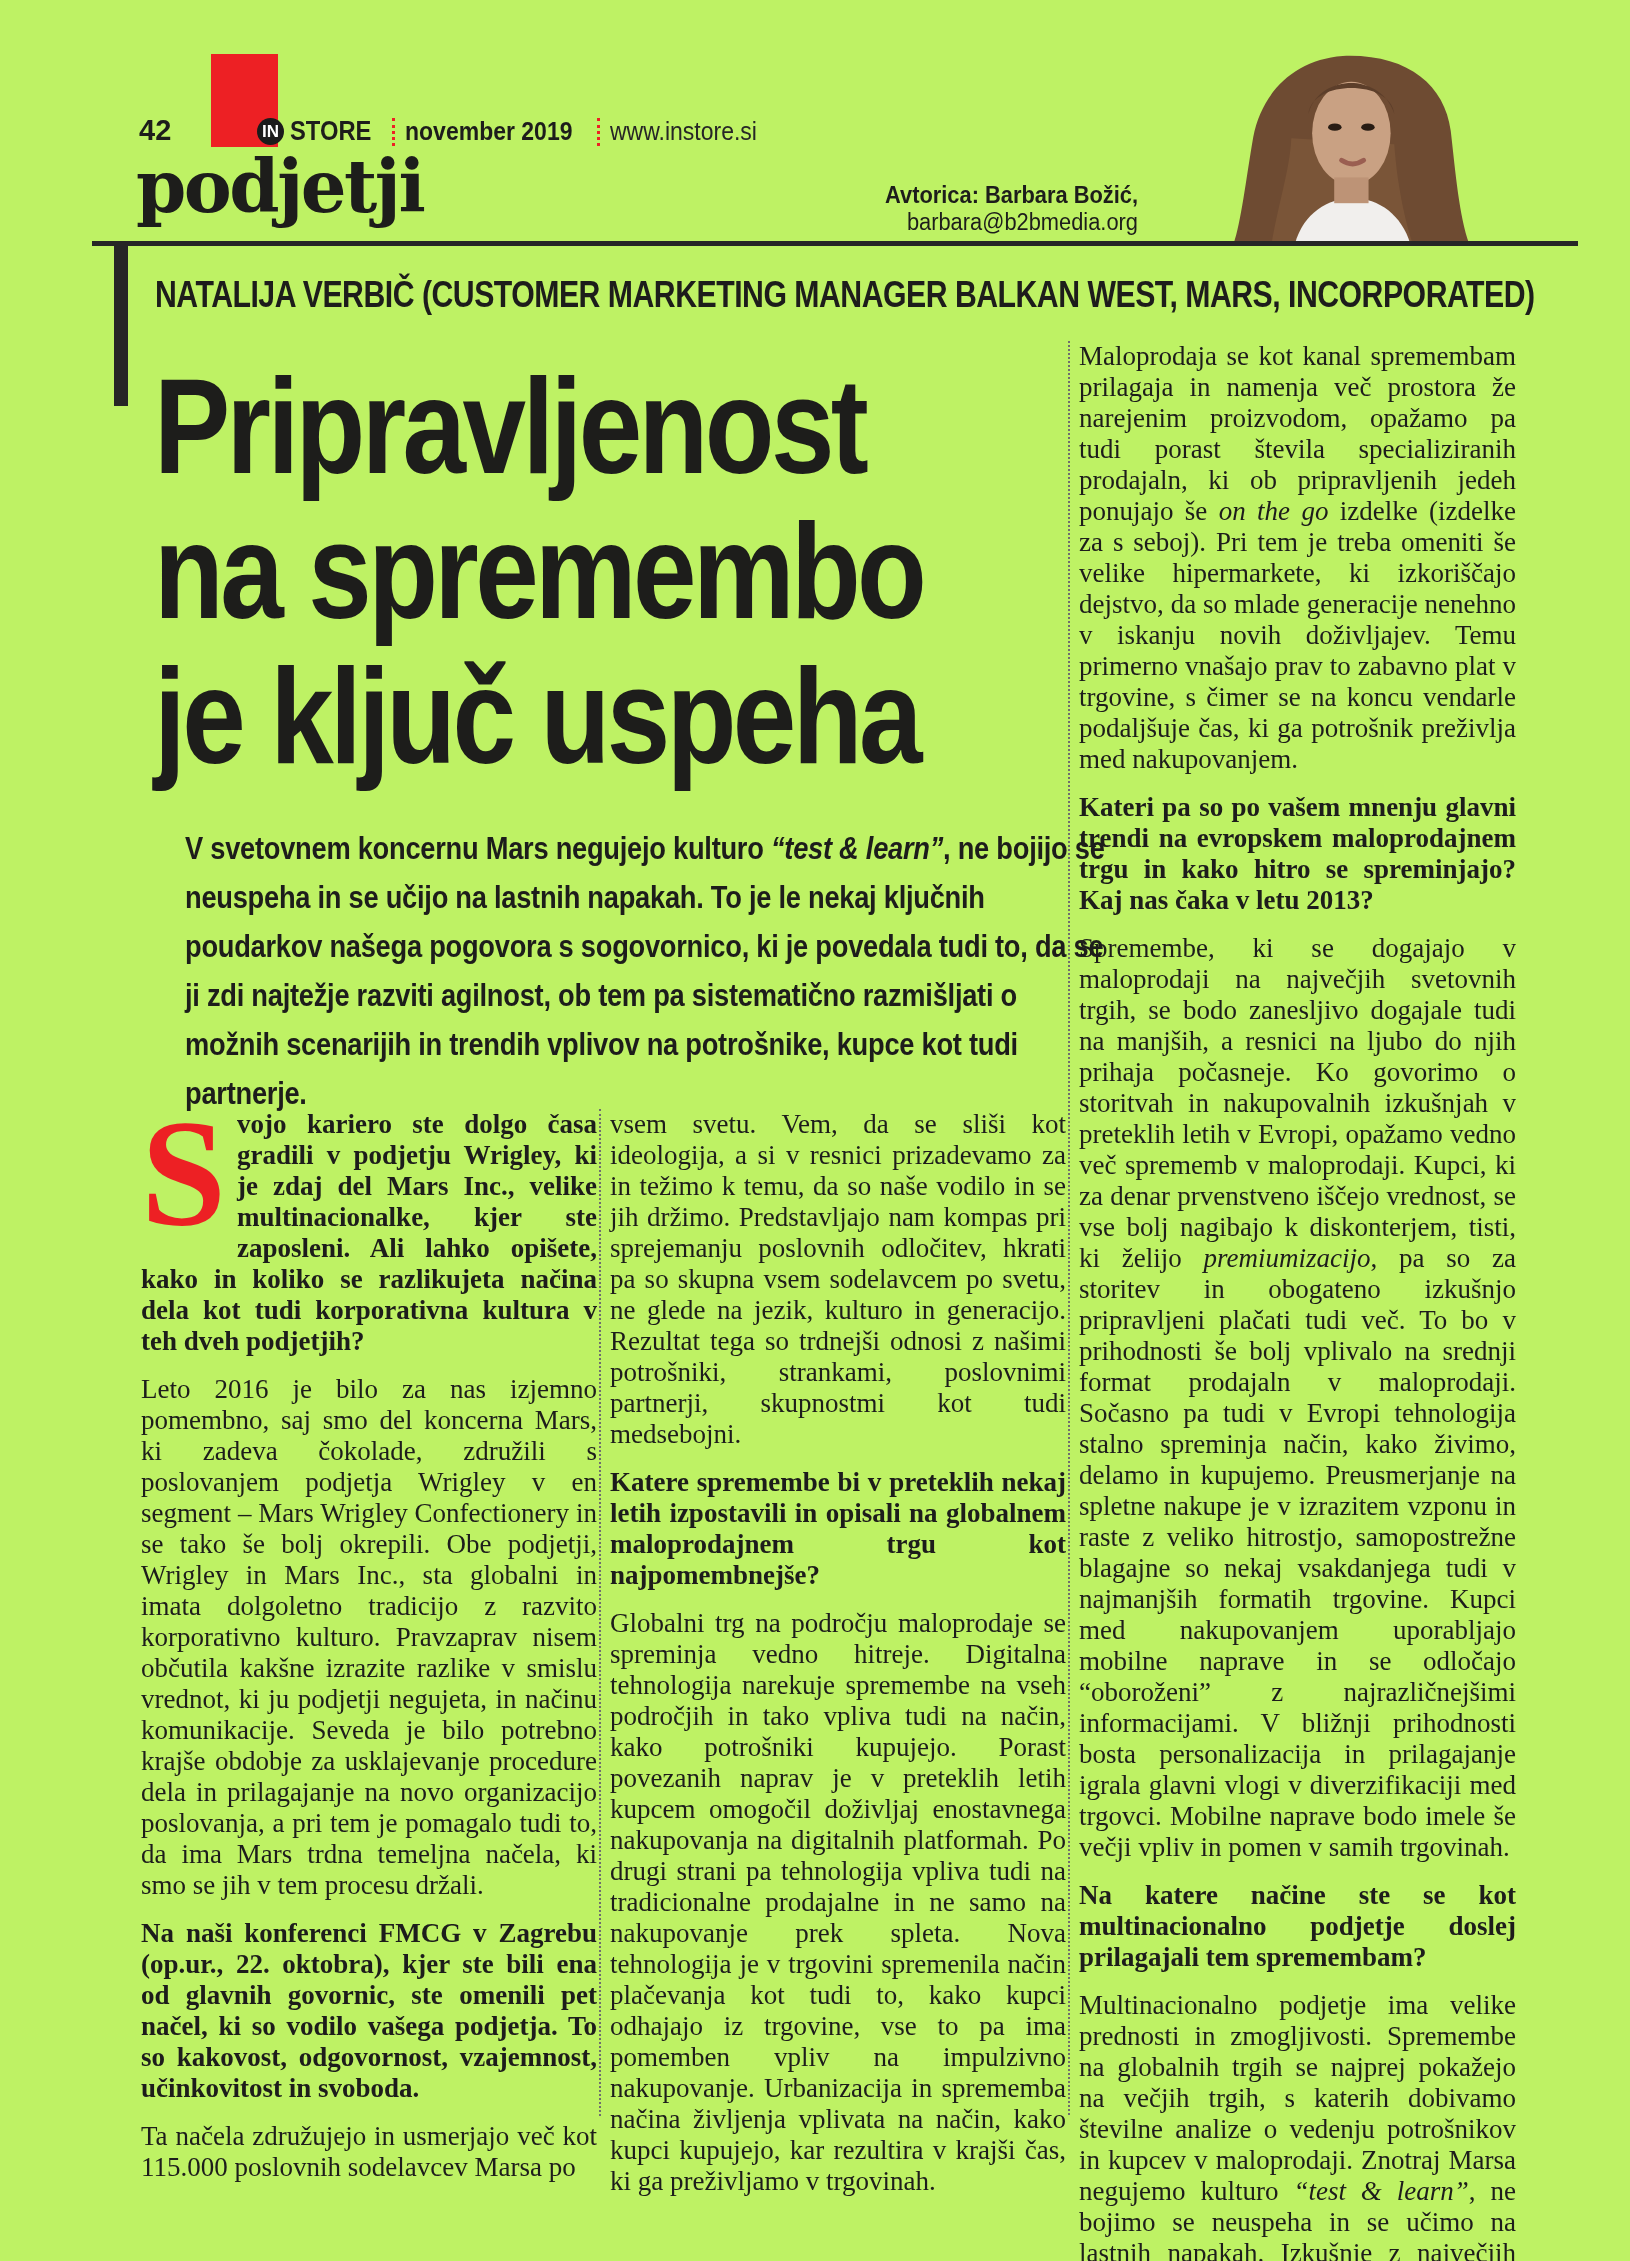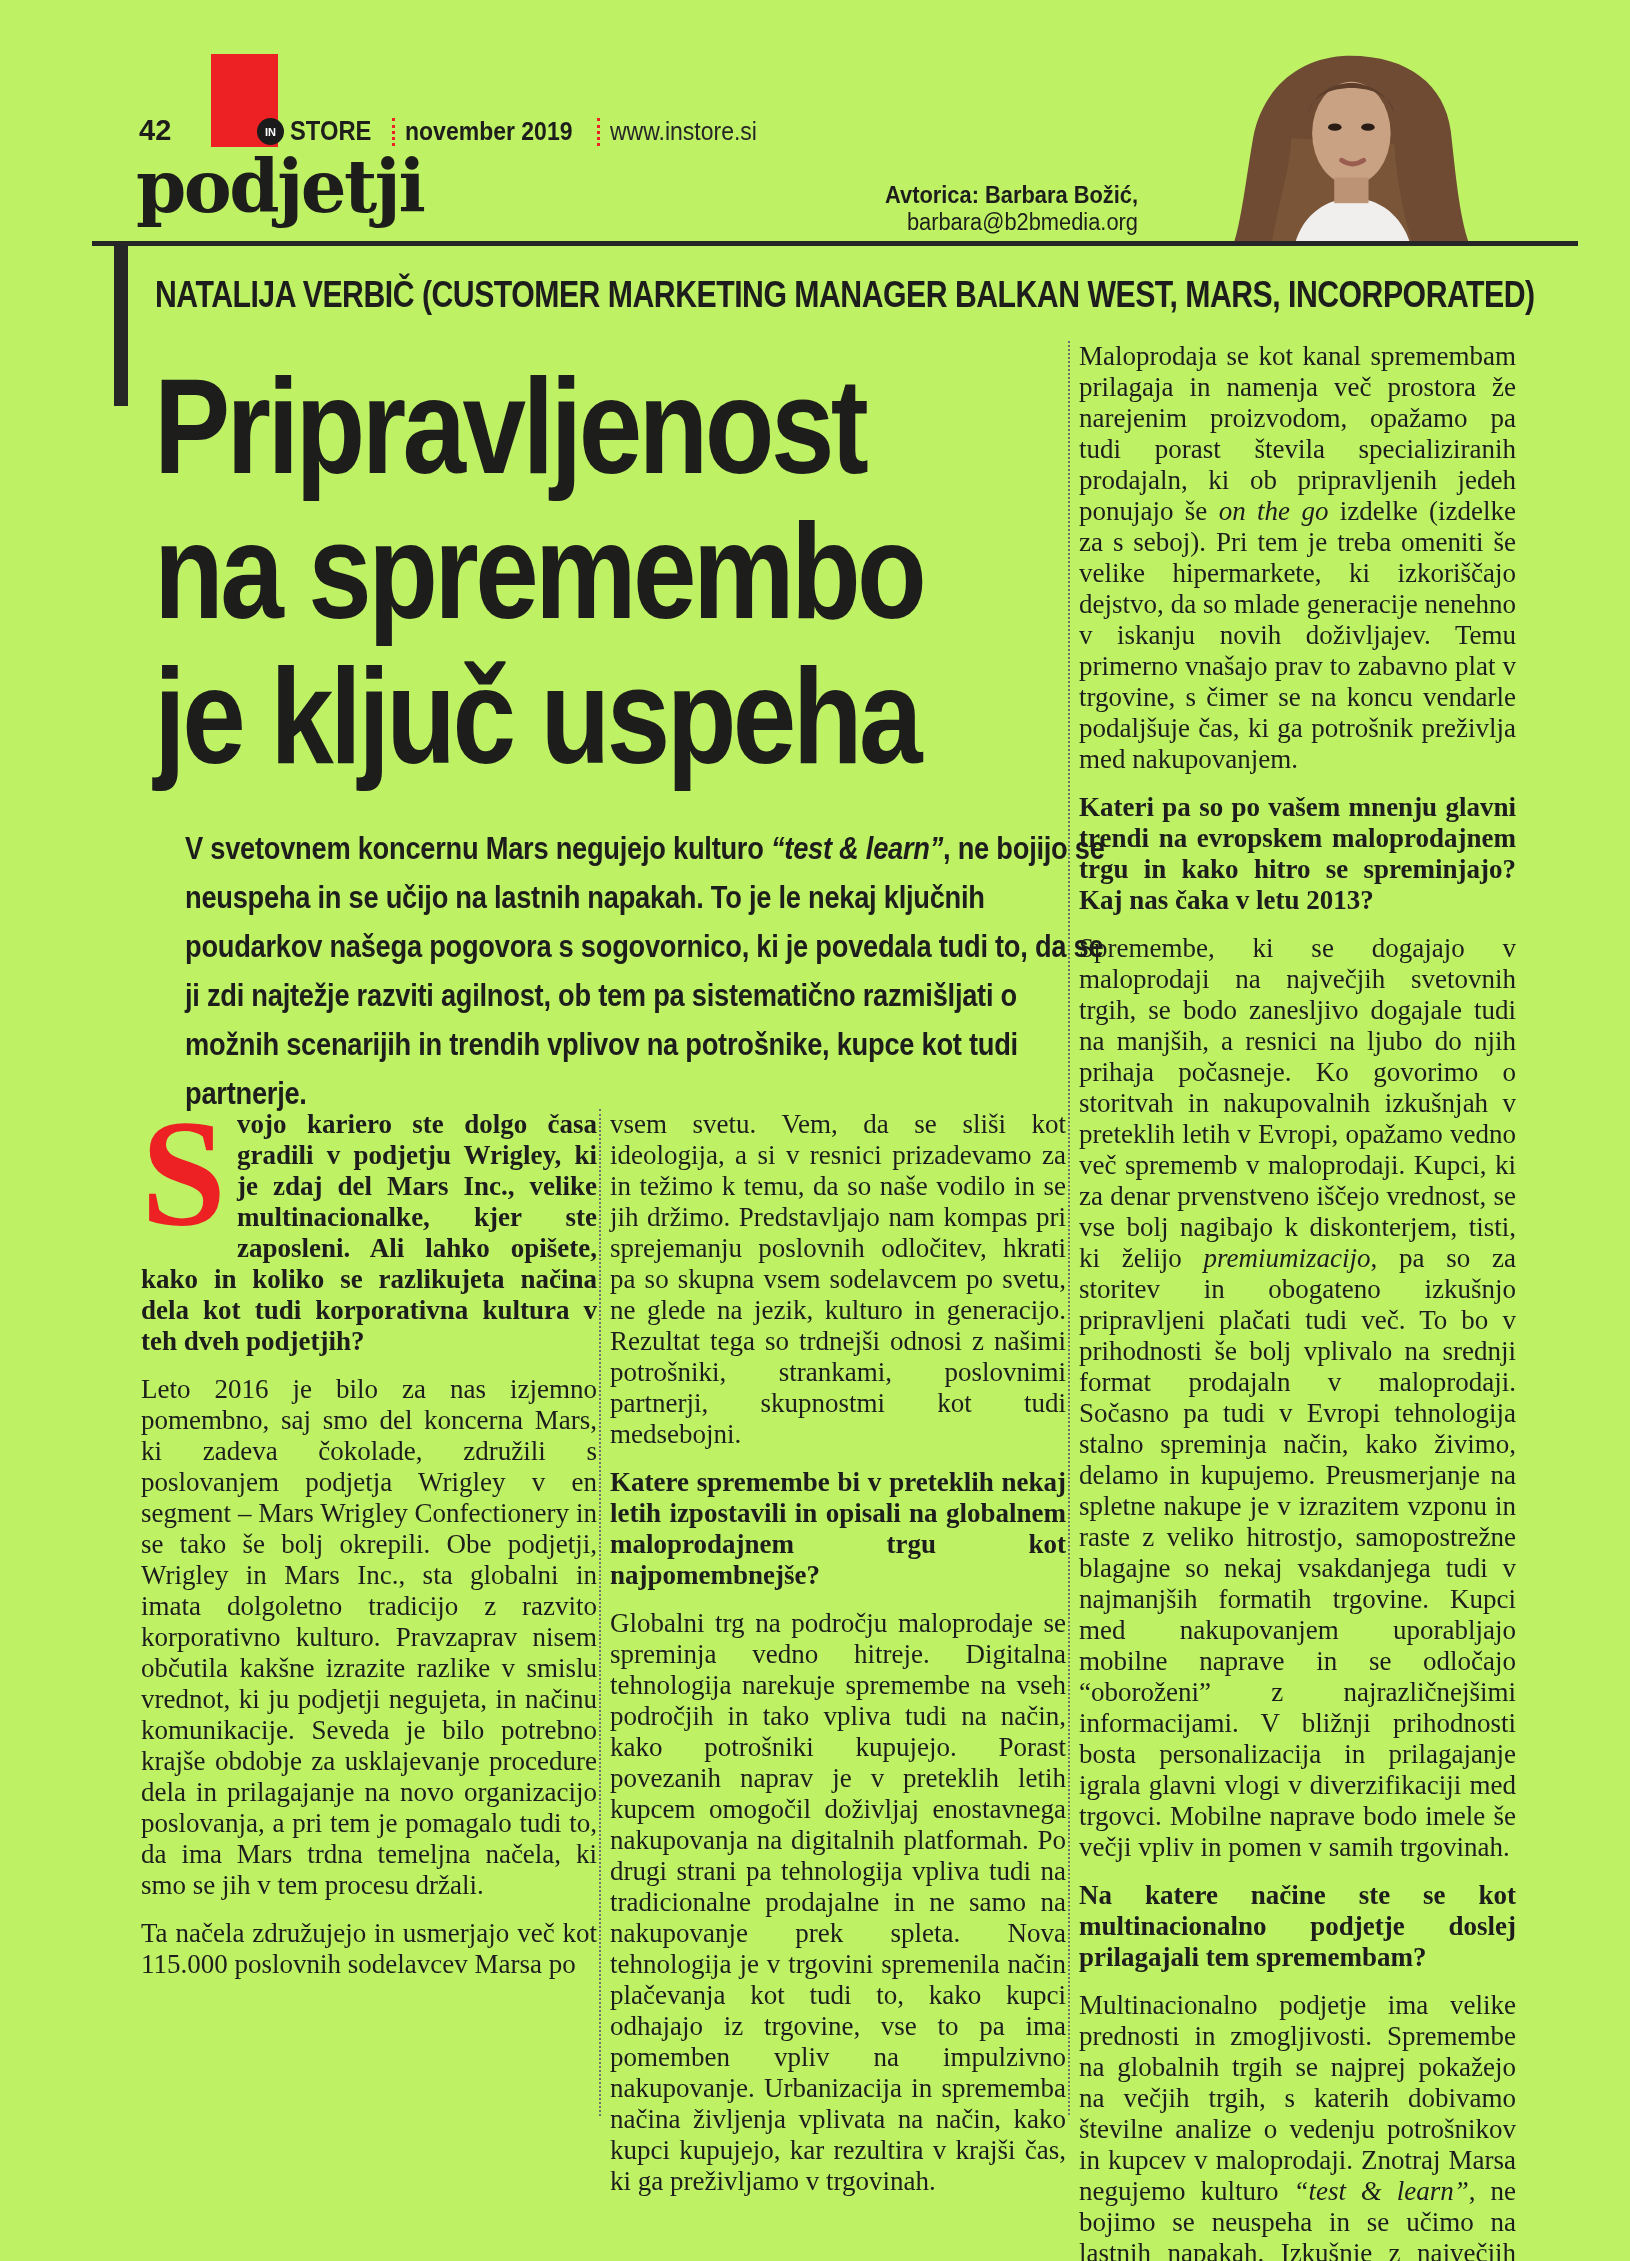--- a/index.html
+++ b/index.html
@@ -20,21 +20,21 @@
   }
   .red-block{position:absolute;left:211px;top:54px;width:67px;height:93px;background:var(--red);}
   .masthead{
     position:absolute;left:257px;top:117px;height:29.5px;
     display:flex;align-items:center;gap:9.8px;
     font-family:"Liberation Sans", sans-serif;white-space:nowrap;
   }
   .in-circle{
     width:27px;height:27px;border-radius:50%;background:#1b1b1b;color:#fff;
     display:flex;align-items:center;justify-content:center;
-    font-size:11px;font-weight:bold;letter-spacing:0;
+    font-size:17px;font-weight:bold;letter-spacing:0;
   }
   .store{font-size:27px;font-weight:bold;letter-spacing:0;transform:scaleX(.88);transform-origin:0 50%;margin-left:-3.7px;}
   .dotsep{width:0;height:28px;border-left:3.7px dotted var(--red);}
   .issue{font-size:25px;font-weight:bold;transform:scaleX(.92);transform-origin:0 50%;}
   .site{font-size:25px;font-weight:normal;transform:scaleX(.92);transform-origin:0 50%;color:#262626;}
 
   .section-title{
     position:absolute;left:136px;top:151px;
     font-family:"DejaVu Serif", serif;font-weight:bold;font-size:72px;
     letter-spacing:-2.5px;line-height:1;
@@ -150,20 +150,21 @@
       <span>V svetovnem koncernu Mars negujejo kulturo </span><i>“test &amp; learn”</i><span>, ne bojijo se neuspeha in se učijo na lastnih napakah. To je le nekaj ključnih poudarkov našega pogovora s sogovornico, ki je povedala tudi to, da se ji zdi najtežje razviti agilnost, ob tem pa sistematično razmišljati o možnih scenarijih in trendih vplivov na potrošnike, kupce kot tudi partnerje.</span>
     </div>
   </div>
 
   <div class="divider div1"></div>
   <div class="divider div2"></div>
 
   <div class="col col1">
     <p class="q"><span class="dropcap">S</span><span>vojo kariero ste dolgo časa gradili v podjetju Wrigley, ki je zdaj del Mars Inc., velike multinacionalke, kjer ste zaposleni. Ali lahko opišete, kako in koliko se razlikujeta načina dela kot tudi korporativna kultura v teh dveh podjetjih?</span></p>
     <p><span>Leto 2016 je bilo za nas izjemno pomembno, saj smo del koncerna Mars, ki zadeva čokolade, združili s poslovanjem podjetja Wrigley v en segment – Mars Wrigley Confectionery in se tako še bolj okrepili. Obe podjetji, Wrigley in Mars Inc., sta globalni in imata dolgoletno tradicijo z razvito korporativno kulturo. Pravzaprav nisem občutila kakšne izrazite razlike v smislu vrednot, ki ju podjetji negujeta, in načinu komunikacije. Seveda je bilo potrebno krajše obdobje za usklajevanje procedure dela in prilagajanje na novo organizacijo poslovanja, a pri tem je pomagalo tudi to, da ima Mars trdna temeljna načela, ki smo se jih v tem procesu držali.</span></p>
+    <p class="q"><span>Na naši konferenci FMCG v Zagrebu (op.ur., 22. oktobra), kjer ste bili ena od glavnih govornic, ste omenili pet načel, ki so vodilo vašega podjetja. To so kakovost, odgovornost, vzajemnost, učinkovitost in svoboda.</span></p>
     <p><span>Ta načela združujejo in usmerjajo več kot 115.000 poslovnih sodelavcev Marsa po</span></p>
   </div>
 
   <div class="col col2">
     <p><span>vsem svetu. Vem, da se sliši kot ideologija, a si v resnici prizadevamo za in težimo k temu, da so naše vodilo in se jih držimo. Predstavljajo nam kompas pri sprejemanju poslovnih odločitev, hkrati pa so skupna vsem sodelavcem po svetu, ne glede na jezik, kulturo in generacijo. Rezultat tega so trdnejši odnosi z našimi potrošniki, strankami, poslovnimi partnerji, skupnostmi kot tudi medsebojni.</span></p>
     <p class="q"><span>Katere spremembe bi v preteklih nekaj letih izpostavili in opisali na globalnem maloprodajnem trgu kot najpomembnejše?</span></p>
     <p><span>Globalni trg na področju maloprodaje se spreminja vedno hitreje. Digitalna tehnologija narekuje spremembe na vseh področjih in tako vpliva tudi na način, kako potrošniki kupujejo. Porast povezanih naprav je v preteklih letih kupcem omogočil doživljaj enostavnega nakupovanja na digitalnih platformah. Po drugi strani pa tehnologija vpliva tudi na tradicionalne prodajalne in ne samo na nakupovanje prek spleta. Nova tehnologija je v trgovini spremenila način plačevanja kot tudi to, kako kupci odhajajo iz trgovine, vse to pa ima pomemben vpliv na impulzivno nakupovanje. Urbanizacija in sprememba načina življenja vplivata na način, kako kupci kupujejo, kar rezultira v krajši čas, ki ga preživljamo v trgovinah.</span></p>
   </div>
 
   <div class="col col3">

